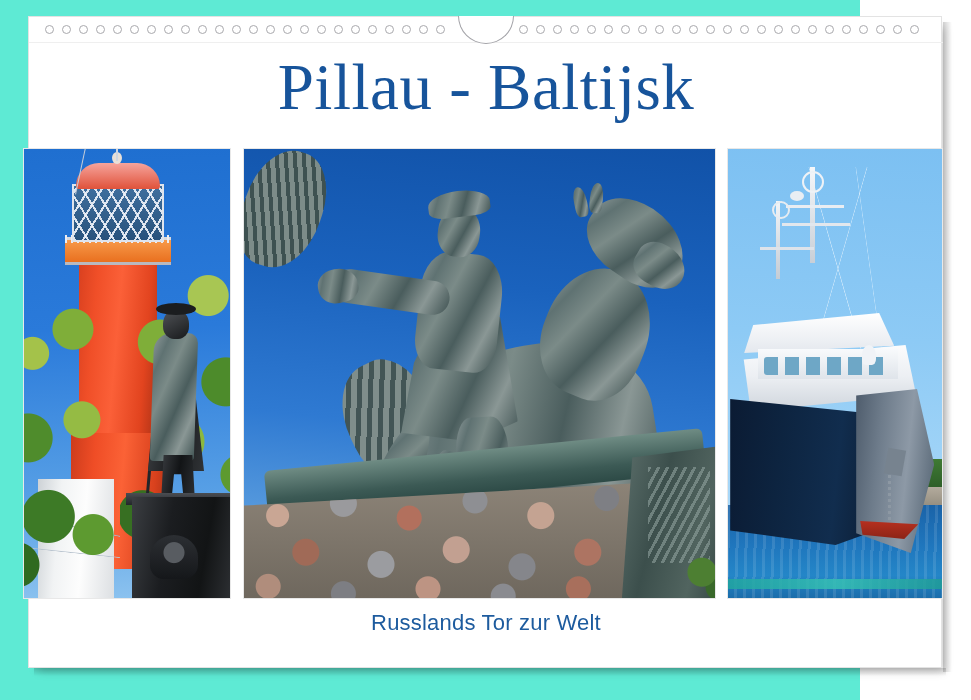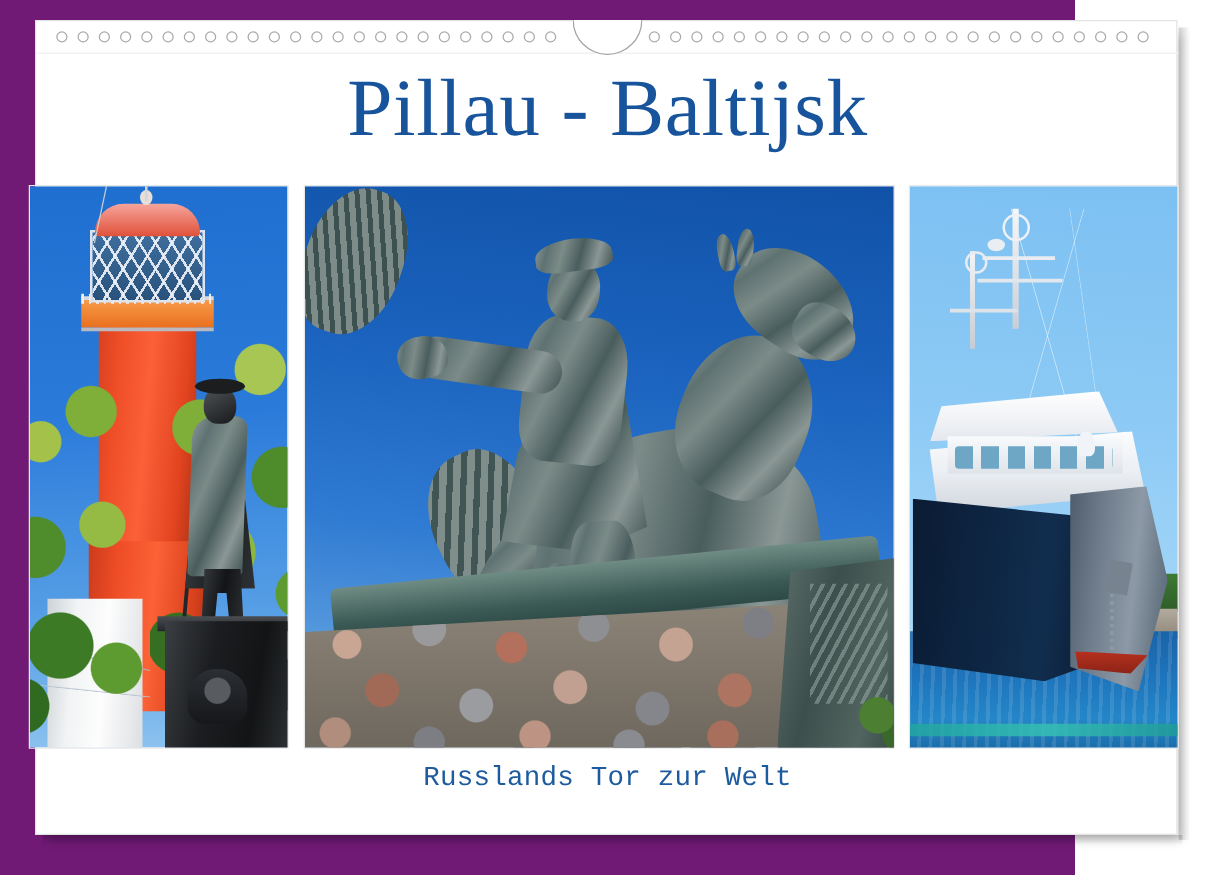--- a/index.html
+++ b/index.html
@@ -1,19 +1,19 @@
 <!DOCTYPE html>
 <html><head>
 <meta charset="utf-8">
 <style>
   * { margin:0; padding:0; box-sizing:border-box; }
   html,body { width:971px; height:700px; background:#ffffff; overflow:hidden;
               font-family:"Liberation Serif", serif; }
 
-  #stage { position:relative; width:860px; height:700px; background:#701a75; }
+  #stage { position:relative; width:860px; height:700px; background:#5eead4; }
 
   
   .sheet{
     position:absolute; left:28px; top:16px; width:914px; height:652px;
     background:#ffffff;
     border:1px solid #e3e3e3;
     box-shadow: 6px 7px 9px -4px rgba(0,0,0,0.22);
   }
   
   .shadow-right{
@@ -420,21 +420,21 @@
   }
   .p3-chain{
     position:absolute; left:160px; top:326px; width:3px; height:52px;
     background:repeating-linear-gradient(180deg,#8d98a3 0 3px,rgba(0,0,0,0) 3px 6px);
   }
 
   
   .subtitle{
     position:absolute; left:0; top:593px; width:914px; text-align:center;
     font-size:22px; color:#1d5b9e; letter-spacing:0.2px;
-    font-family:Liberation Mono, monospace;
+    font-family:Liberation Sans, sans-serif;
   }
   .year{
     position:absolute; left:0; top:616px; width:914px; text-align:center;
     font-size:37px; color:#17549b; letter-spacing:1px;
     font-family:"Liberation Serif", serif;
   }
 </style>
 </head>
 <body>
 

